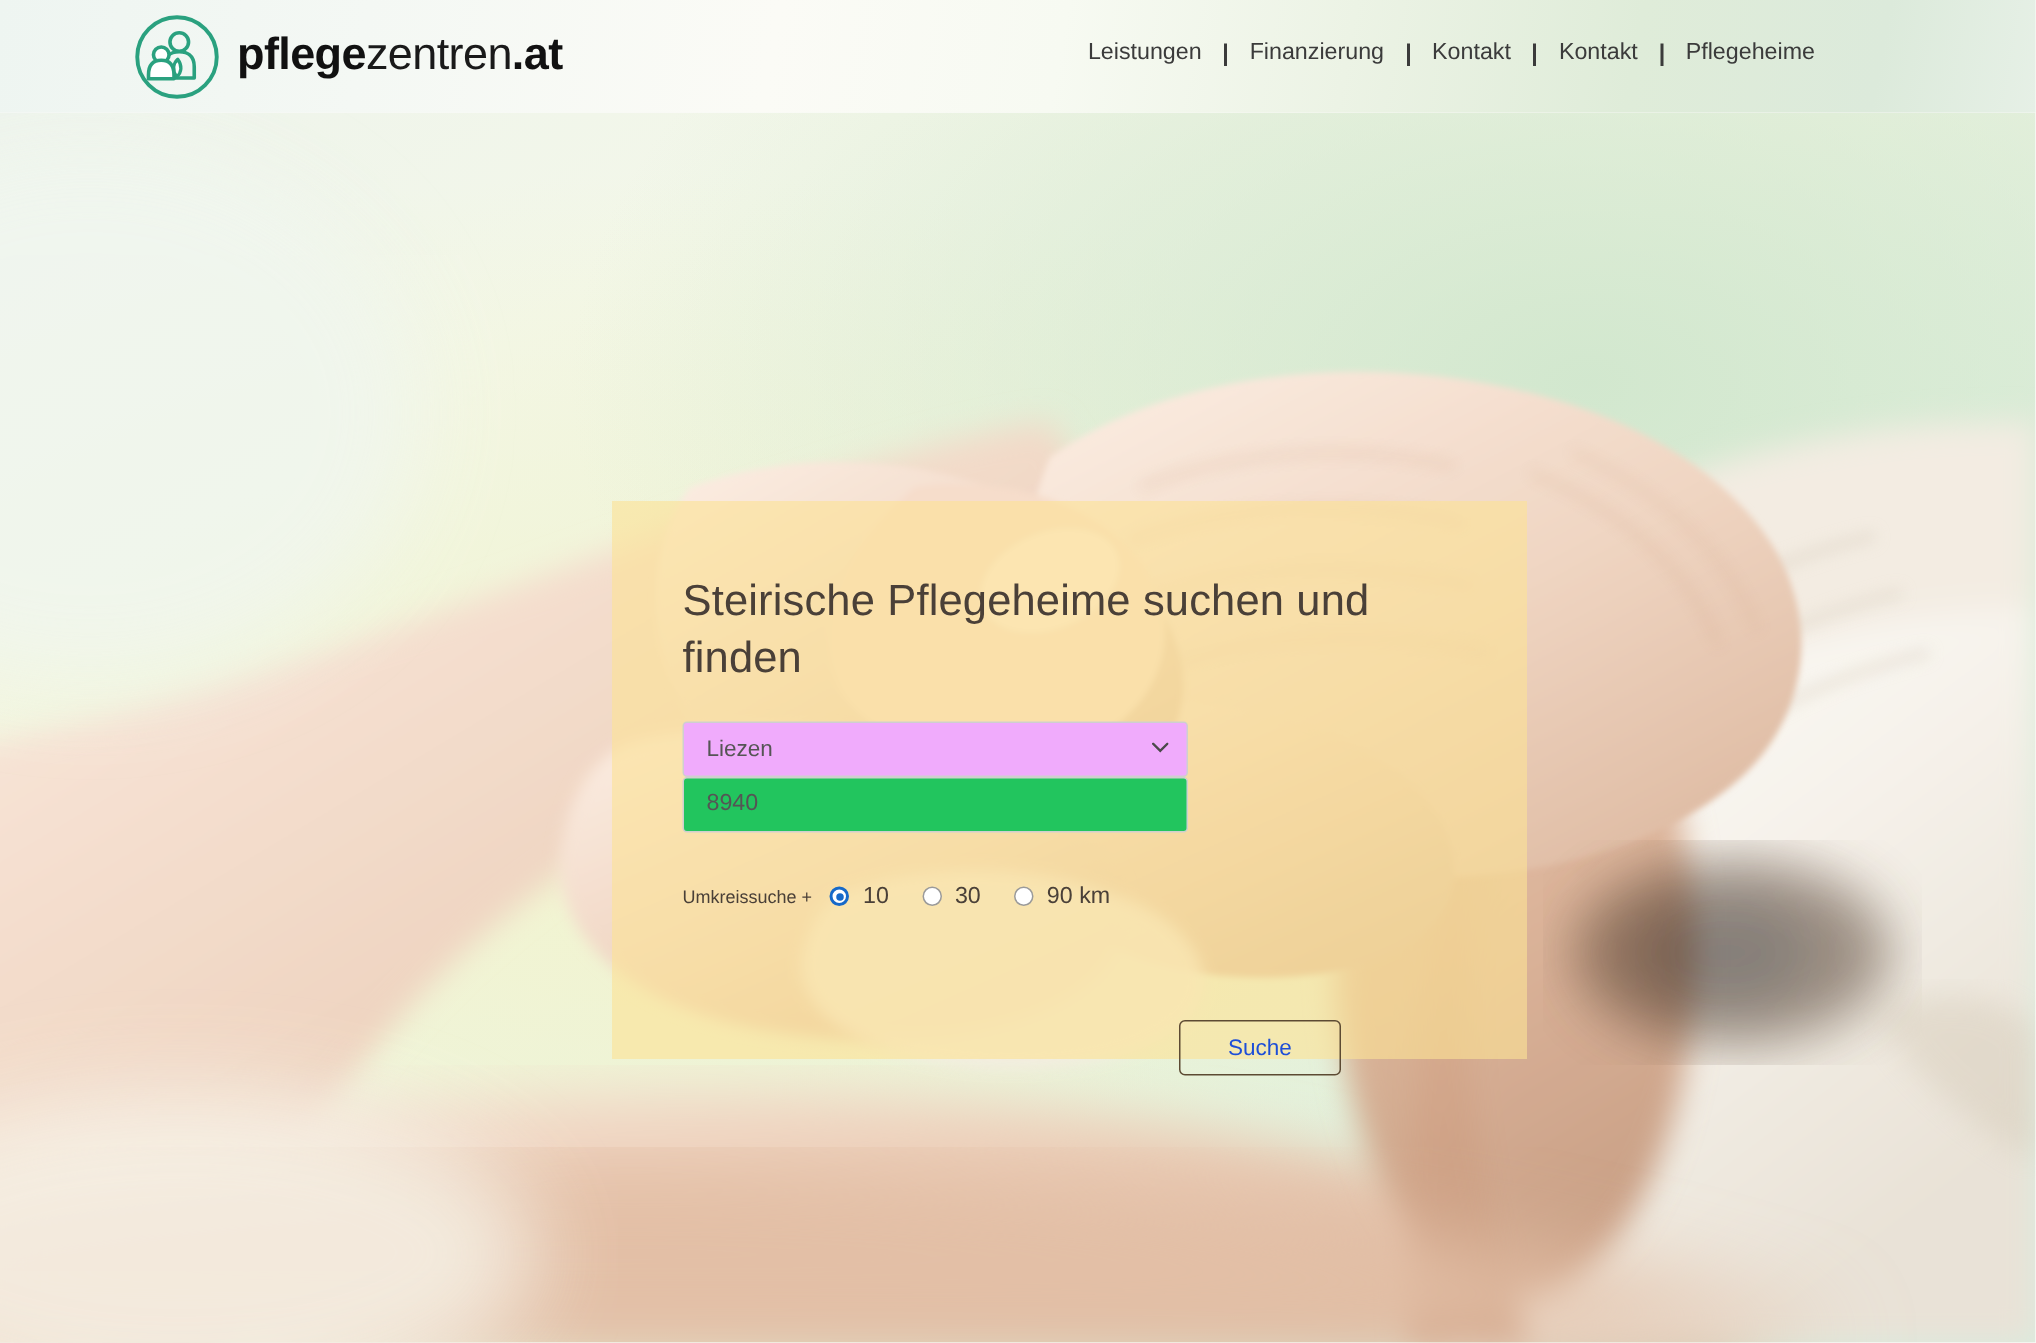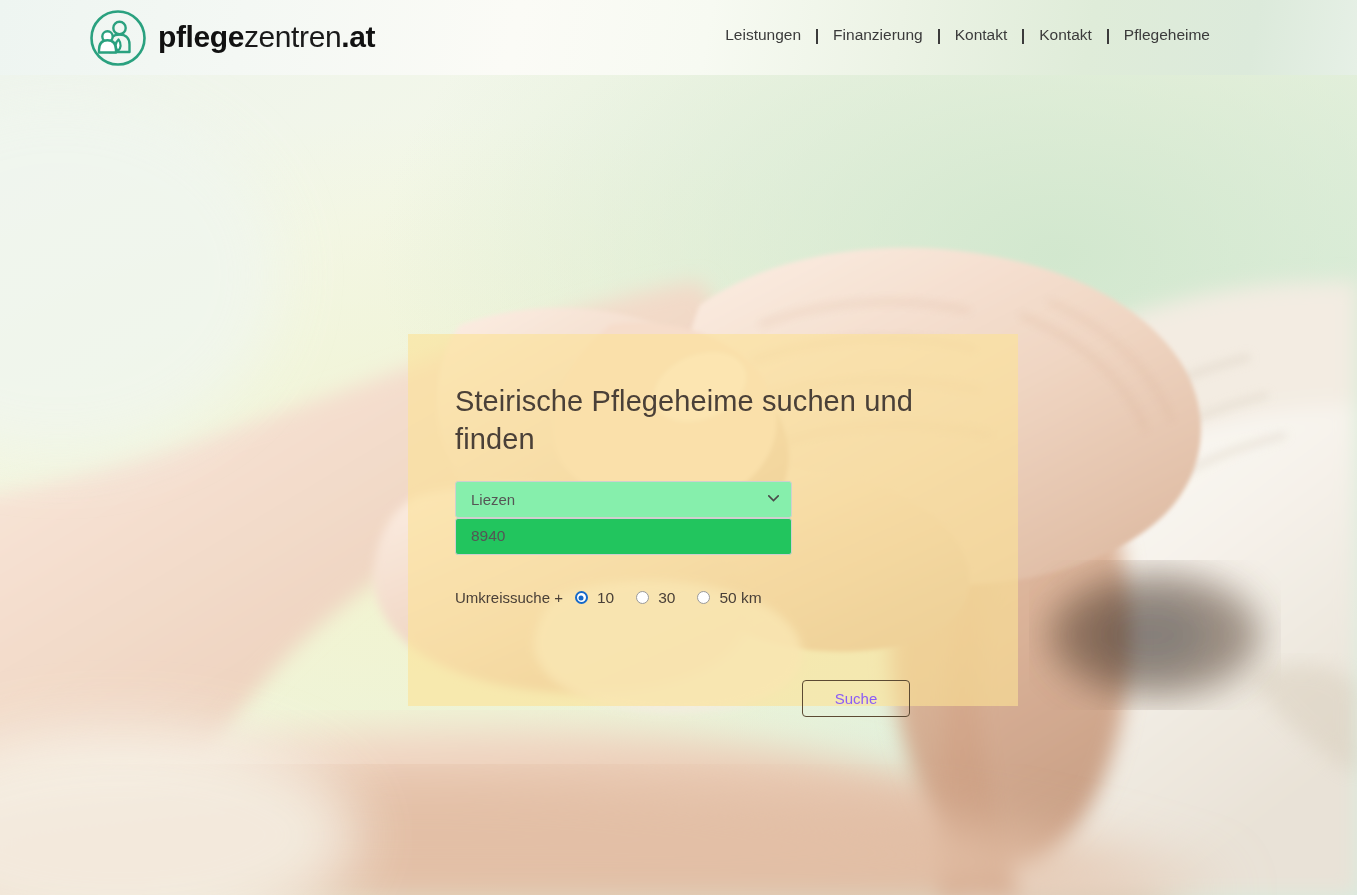--- a/index.html
+++ b/index.html
@@ -113,21 +113,21 @@
     color: #4a4038;
     letter-spacing: 0.1px;
     margin-bottom: 22px;
     white-space: pre-line;
   }
 
   .field-select-wrap { position: relative; width: 337px; }
   .field-select {
     width: 337px;
     height: 37px;
-    background: #86efac;
+    background: #f0abfc;
     border: 1px solid #cfcfcf;
     border-radius: 3px;
     font-family: "Liberation Sans", sans-serif;
     font-size: 15px;
     color: #555555;
     padding: 0 30px 0 15px;
     appearance: none;
     -webkit-appearance: none;
     cursor: pointer;
     outline: none;
@@ -160,21 +160,21 @@
     outline: none;
   }
 
   .radio-row {
     display: flex;
     align-items: center;
     margin-top: 24px;
     height: 38px;
   }
   .radio-prefix {
-    font-size: 15px;
+    font-size: 12px;
     color: #4a4038;
     margin-right: 12px;
     white-space: nowrap;
   }
   .radio-group { display: flex; align-items: flex-start; }
   .radio-opt {
     display: flex;
     align-items: center;
     cursor: pointer;
     margin-right: 22px;
@@ -205,30 +205,30 @@
   }
   .rb-label {
     font-size: 15.5px;
     color: #4a4038;
     margin-left: 9px;
     white-space: nowrap;
   }
 
   .btn-suche {
     position: absolute;
-    left: 394px;
+    left: 378px;
     top: 346px;
     width: 108px;
     height: 37px;
     background: transparent;
     border: 1px solid #5c4a33;
     border-radius: 4px;
     font-family: "Liberation Sans", sans-serif;
     font-size: 15px;
-    color: #8b5cf6;
+    color: #1d4ed8;
     cursor: pointer;
   }
 </style>
 </head>
 <body>
 
 <div class="header">
 
   <div class="logo-wrap">
     <svg class="logo-mark" viewBox="0 0 60 60">
@@ -426,21 +426,21 @@
           <label class="radio-opt">
             <span class="rb checked"></span>
             <span class="rb-label">10</span>
           </label>
           <label class="radio-opt">
             <span class="rb"></span>
             <span class="rb-label">30</span>
           </label>
           <label class="radio-opt">
             <span class="rb"></span>
-            <span class="rb-label">50 km</span>
+            <span class="rb-label">90 km</span>
           </label>
         </div>
       </div>
     </div>
 
     <button class="btn-suche">Suche</button>
   </div>
 </div>
 
 </body></html>

